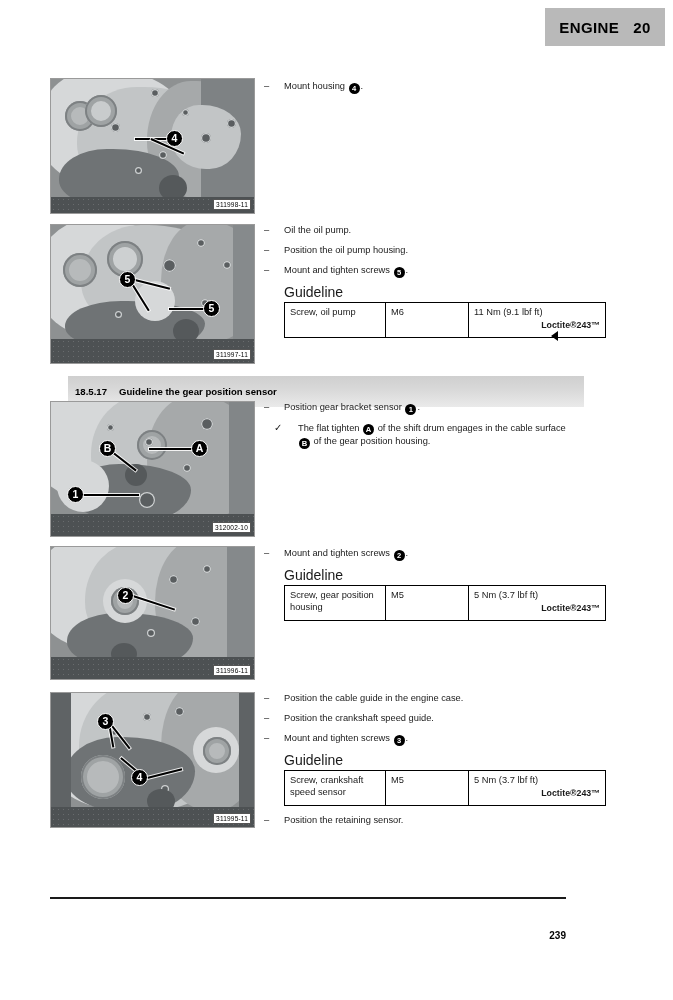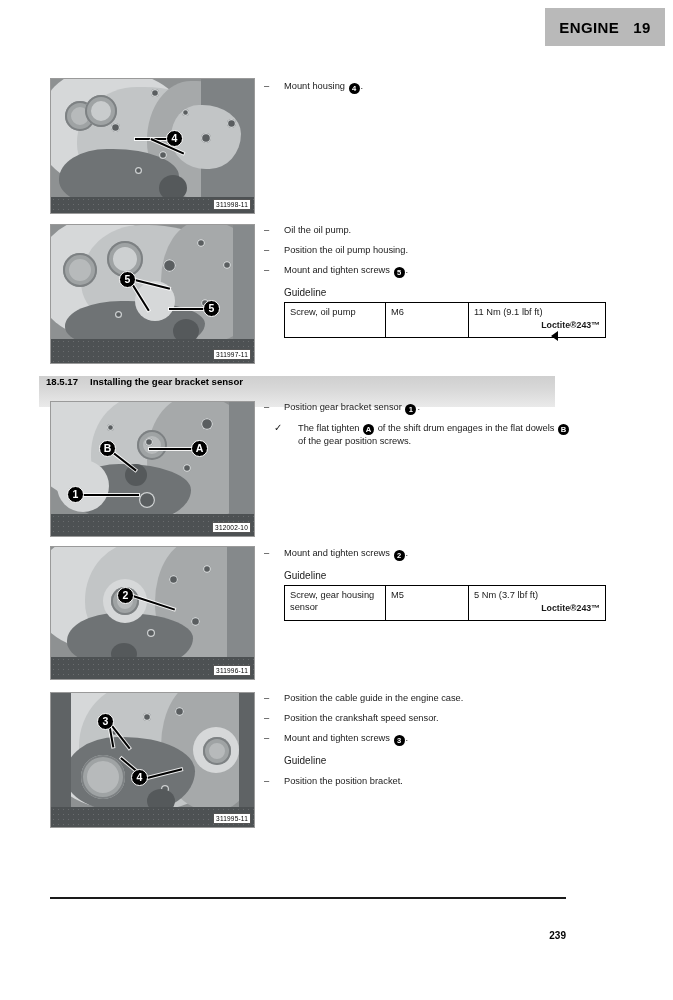--- a/index.html
+++ b/index.html
@@ -158,21 +158,21 @@
     position: absolute;
     left: 12px;
     top: -1px;
     font-size: 10px;
   }
   .li.sub {
     padding-left: 36px;
     margin-bottom: 6px;
   }
   .guide-label {
-    font-size: 10px;
+    font-size: 14px;
     line-height: 13px;
     margin: 8px 0 3px 22px;
   }
 
   
   .inl {
     display: inline-block;
     width: 11px;
     height: 11px;
     border-radius: 50%;
@@ -218,25 +218,26 @@
     width: 0;
     height: 0;
     border-top: 5px solid transparent;
     border-bottom: 5px solid transparent;
     border-right: 7px solid #000;
   }
 
   
   .section-head {
     position: absolute;
-    left: 39px;
+    left: 68px;
     width: 516px;
     height: 31px;
     background: linear-gradient(to bottom, #cfcfcf 0%, #d9d9d9 45%, #eaeaea 100%);
     display: flex;
+    align-items: center;
   }
   .section-head .num {
     font-size: 9.6px;
     font-weight: bold;
     margin-left: 7px;
     color: #000;
   }
   .section-head .ttl {
     font-size: 9.6px;
     font-weight: bold;
@@ -260,21 +261,21 @@
     font-size: 10px;
     font-weight: bold;
     color: #000;
   }
 </style>
 </head>
 <body>
 
 <div class="header-badge">
   <span class="htxt">ENGINE</span>
-  <span class="htxt">19</span>
+  <span class="htxt">20</span>
 </div>
 
 <div class="block">
   <div class="figure" style="top:78px;height:136px;">
     <div class="photo">
       <div class="pbg">
         <div class="blob xl" style="left:-14px;top:-10px;width:150px;height:120px;"></div>
         <div class="blob l" style="left:26px;top:8px;width:150px;height:110px;"></div>
         <div class="blob" style="left:96px;top:2px;width:110px;height:118px;"></div>
         <div class="blob d" style="left:8px;top:70px;width:120px;height:60px;"></div>
@@ -361,21 +362,21 @@
         </td>
       </tr>
     </tbody>
       </table>
   </div>
   <div class="tri-marker" style="left:551px;top:331px;"></div>
 </div>
 
 <div class="section-head" style="top:376px;">
   <span class="num">18.5.17</span>
-  <span class="ttl">Installing the gear bracket sensor</span>
+  <span class="ttl">Guideline the gear position sensor</span>
 </div>
 
 <div class="block">
   <div class="figure" style="top:401px;height:136px;">
     <div class="photo">
       <div class="pbg">
         <div class="blob xl" style="left:-20px;top:-12px;width:120px;height:110px;"></div>
         <div class="blob l" style="left:40px;top:-8px;width:140px;height:120px;"></div>
         <div class="blob" style="left:96px;top:-6px;width:110px;height:124px;"></div>
         <div class="blob d" style="left:20px;top:62px;width:120px;height:58px;"></div>
@@ -400,21 +401,21 @@
       <div class="cap">312002-10</div>
     </div>
   </div>
   <div class="textcol" style="top:401px;">
     <div class="li">
       <span class="dash">–</span>
       <span>Position gear bracket sensor </span><span class="inl">1</span><span>.</span>
     </div>
     <div class="li sub">
       <span class="check">✓</span>
-      <span>The flat tighten </span><span class="inl">A</span><span> of the shift drum engages in the flat dowels </span><span class="inl">B</span><span> of the gear position screws.</span>
+      <span>The flat tighten </span><span class="inl">A</span><span> of the shift drum engages in the cable surface </span><span class="inl">B</span><span> of the gear position housing.</span>
     </div>
   </div>
 </div>
 
 <div class="block">
   <div class="figure" style="top:546px;height:134px;">
     <div class="photo">
       <div class="pbg">
         <div class="blob xl" style="left:-18px;top:-10px;width:126px;height:112px;"></div>
         <div class="blob l" style="left:34px;top:-6px;width:140px;height:118px;"></div>
@@ -438,21 +439,21 @@
   </div>
   <div class="textcol" style="top:547px;">
     <div class="li">
       <span class="dash">–</span>
       <span>Mount and tighten screws </span><span class="inl">2</span><span>.</span>
     </div>
     <div class="guide-label">Guideline</div>
     <table class="spec">
       <tbody>
           <tr>
-        <td class="c1">Screw, gear housing sensor</td>
+        <td class="c1">Screw, gear position housing</td>
         <td class="c2">M5</td>
         <td class="c3">
           <span>5 Nm (3.7 lbf ft)</span>
           <span class="loctite">Loctite®243™</span>
         </td>
       </tr>
     </tbody>
       </table>
   </div>
 </div>
@@ -487,28 +488,40 @@
       <div class="cap">311995-11</div>
     </div>
   </div>
   <div class="textcol" style="top:692px;">
     <div class="li">
       <span class="dash">–</span>
       <span>Position the cable guide in the engine case.</span>
     </div>
     <div class="li">
       <span class="dash">–</span>
-      <span>Position the crankshaft speed sensor.</span>
+      <span>Position the crankshaft speed guide.</span>
     </div>
     <div class="li">
       <span class="dash">–</span>
       <span>Mount and tighten screws </span><span class="inl">3</span><span>.</span>
     </div>
     <div class="guide-label">Guideline</div>
+    <table class="spec">
+      <tbody>
+          <tr>
+        <td class="c1">Screw, crankshaft speed sensor</td>
+        <td class="c2">M5</td>
+        <td class="c3">
+          <span>5 Nm (3.7 lbf ft)</span>
+          <span class="loctite">Loctite®243™</span>
+        </td>
+      </tr>
+    </tbody>
+      </table>
     <div class="li" style="margin-top:8px;">
       <span class="dash">–</span>
-      <span>Position the position bracket.</span>
+      <span>Position the retaining sensor.</span>
     </div>
   </div>
 </div>
 
 <div class="footer-rule"></div>
 <div class="page-no">239</div>
 
 </body></html>

